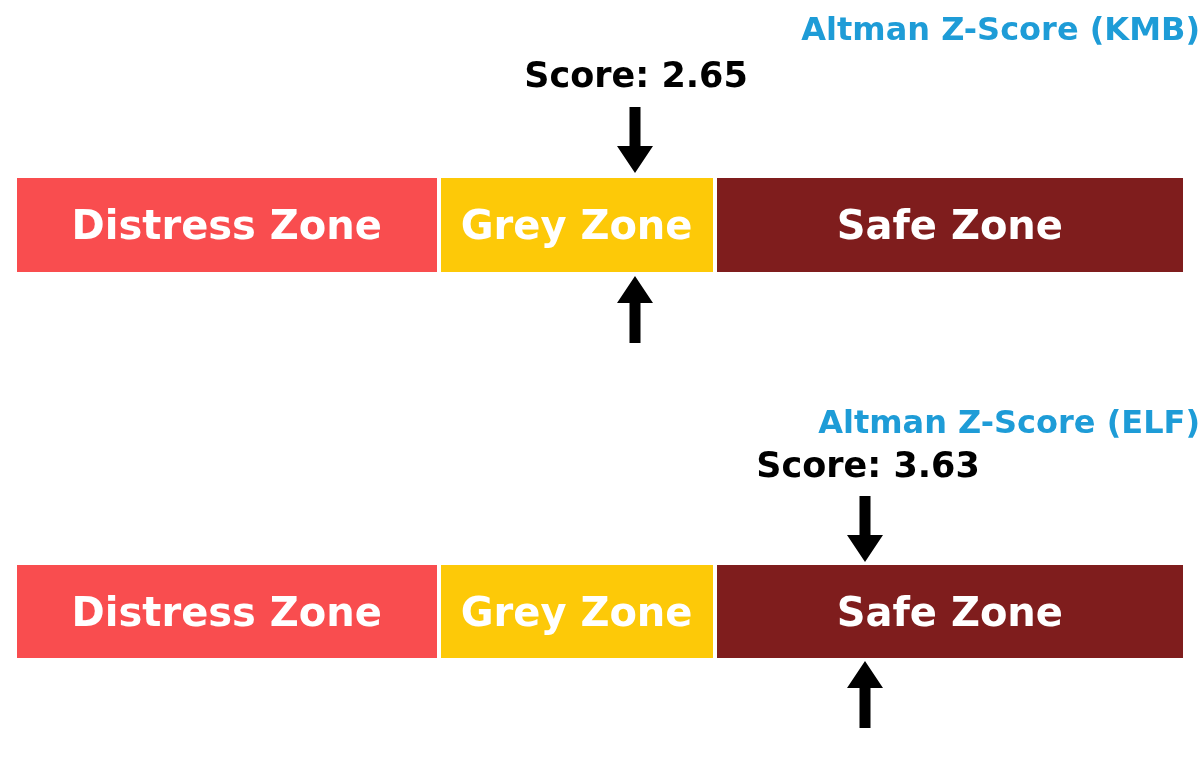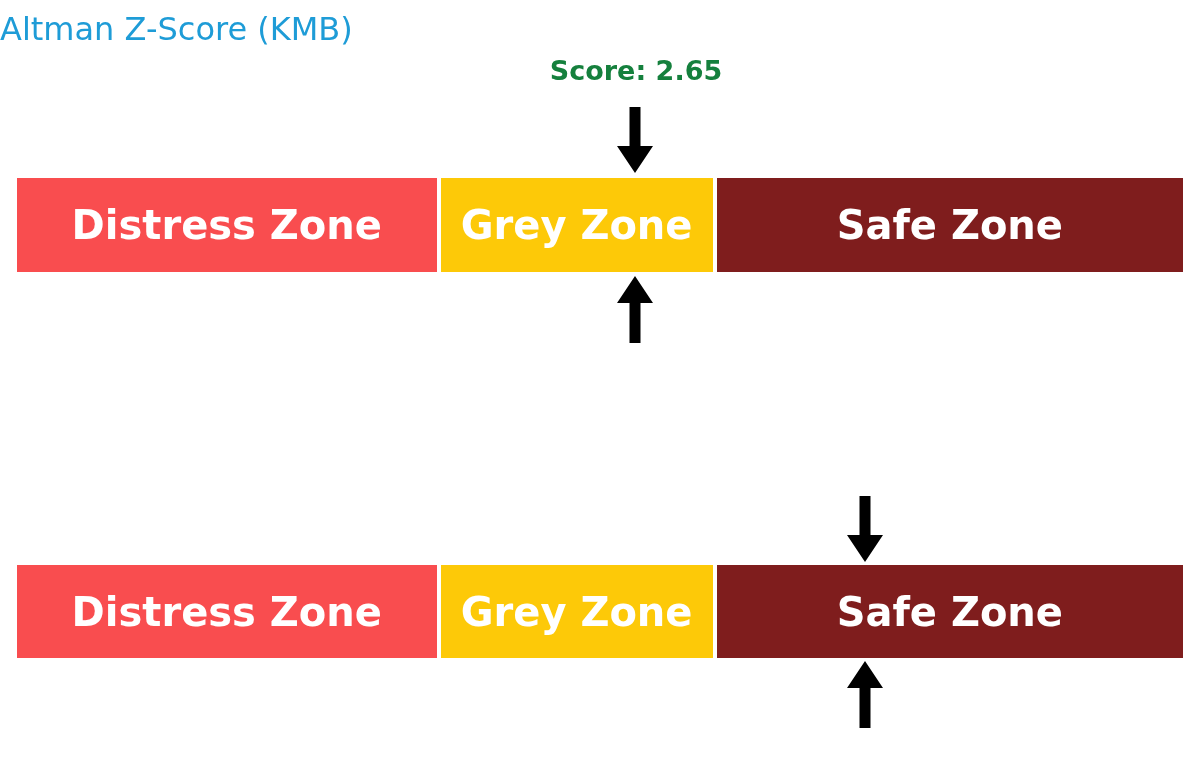--- a/index.html
+++ b/index.html
@@ -14,34 +14,34 @@
     overflow: hidden;
   }
 
   .chart { position: absolute; left: 0; width: 1200px; }
   .chart-1 { top: 0;    height: 350px; }
   .chart-2 { top: 390px; height: 384px; }
 
   .chart-title {
     position: absolute;
     top: 10px; left: 0; width: 100%;
-    text-align: left;
+    text-align: right;
     font-size: 32px;
-    font-weight: 400;
+    font-weight: 700;
     color: #1E9CD7;
   }
   .chart-2 .chart-title { top: 13px; }
 
   .chart-score {
     position: absolute;
     top: 55px;
     transform: translateX(-50%);
-    font-size: 27px;
+    font-size: 35px;
     font-weight: 700;
-    color: #15803d;
+    color: #000000;
     white-space: nowrap;
   }
   .chart-1 .chart-score { left: 636px; }
   .chart-2 .chart-score { left: 868px; }
 
   .arrow {
     position: absolute;
     transform: translateX(-50%);
     width: 36px;
     line-height: 0;
@@ -107,20 +107,22 @@
     </div>
 
     <div class="arrow arrow-up">
       <svg viewBox="0 0 36 67" width="36" height="67" aria-hidden="true">
         <path d="M18 0 L36 27 H23.5 V67 H12.5 V27 H0 Z"></path>
       </svg>
     </div>
   </section>
 
   <section class="chart chart-2">
+    <h2 class="chart-title">Altman Z-Score (ELF)</h2>
+    <div class="chart-score">Score: 3.63</div>
 
     <div class="arrow arrow-down">
       <svg viewBox="0 0 36 66" width="36" height="66" aria-hidden="true">
         <path d="M12.5 0 H23.5 V39 H36 L18 66 L0 39 H12.5 Z"></path>
       </svg>
     </div>
 
     <div class="zone-bar">
       <div class="zone zone-distress">
         <span>Distress Zone</span>

